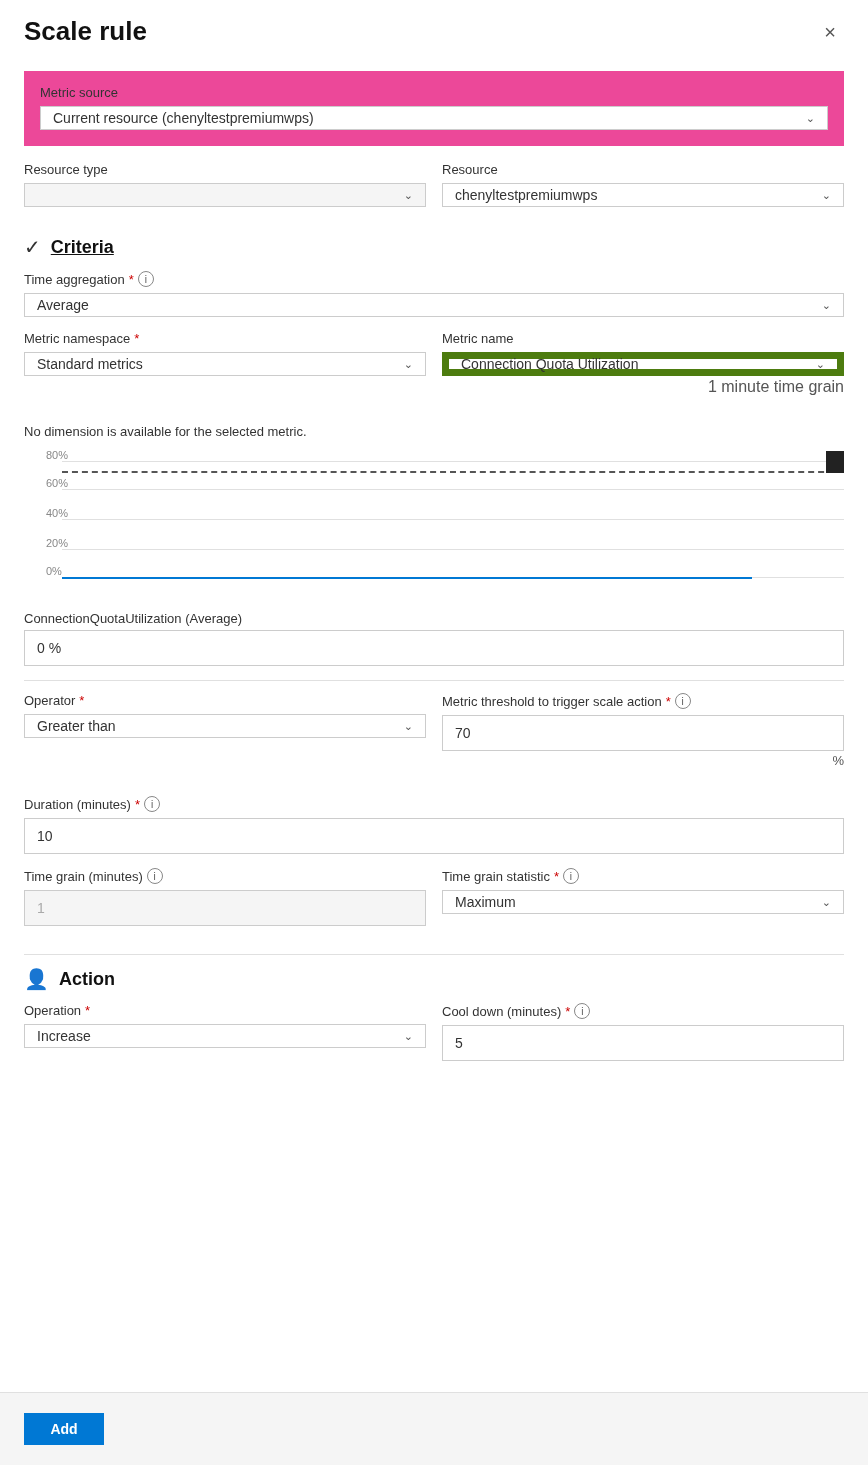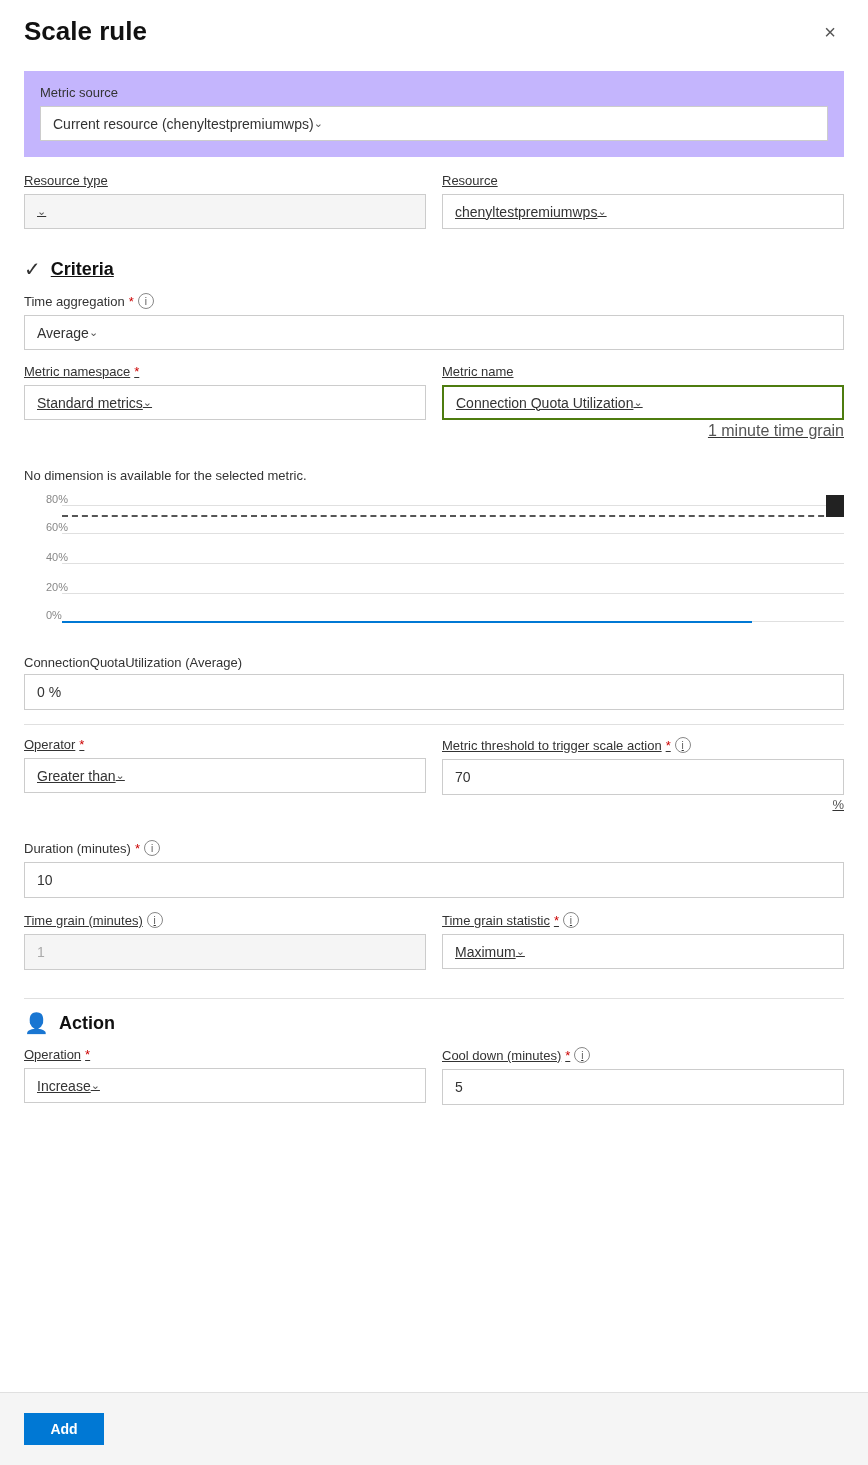--- a/index.html
+++ b/index.html
@@ -38,21 +38,21 @@
       color: #555;
       padding: 4px 8px;
       line-height: 1;
     }
     .panel-body {
       padding: 0 24px 24px 24px;
       flex: 1;
       overflow-y: auto;
     }
     .section-bg {
-      background: #c4b5fd;
+      background: #ec4899;
       padding: 14px 16px 16px 16px;
       margin-bottom: 16px;
     }
     .field-label {
       font-size: 13px;
       color: #333;
       margin-bottom: 6px;
       display: flex;
       align-items: center;
       gap: 4px;
@@ -69,58 +69,58 @@
       height: 16px;
       border: 1px solid #888;
       border-radius: 50%;
       font-size: 10px;
       color: #555;
       cursor: pointer;
       flex-shrink: 0;
     }
     .select-field {
       width: 100%;
-      height: 35px;
+      height: 24px;
       border: 1px solid #ccc;
       background: #fff;
       padding: 4px 12px;
       font-size: 14px;
       color: #333;
       display: flex;
       align-items: center;
+      justify-content: space-between;
       cursor: pointer;
       position: relative;
     }
     .select-field.disabled {
       background: #f5f5f5;
       color: #aaa;
     }
     .select-field.highlighted {
-      border: 2px solid #4d7c0f;
+      border: 7px solid #4d7c0f;
     }
     .chevron-icon {
       font-size: 11px;
       color: #555;
       flex-shrink: 0;
     }
     .text-input {
       width: 100%;
       height: 36px;
       border: 1px solid #ccc;
       background: #fff;
       padding: 0 12px;
       font-size: 14px;
       color: #333;
     }
     .two-col {
       display: grid;
       grid-template-columns: 1fr 1fr;
       gap: 16px;
       margin-bottom: 14px;
-      text-decoration: underline;
     }
     .field-group {
       margin-bottom: 14px;
     }
     .criteria-header {
       display: flex;
       align-items: center;
       gap: 10px;
       margin-bottom: 12px;
     }

